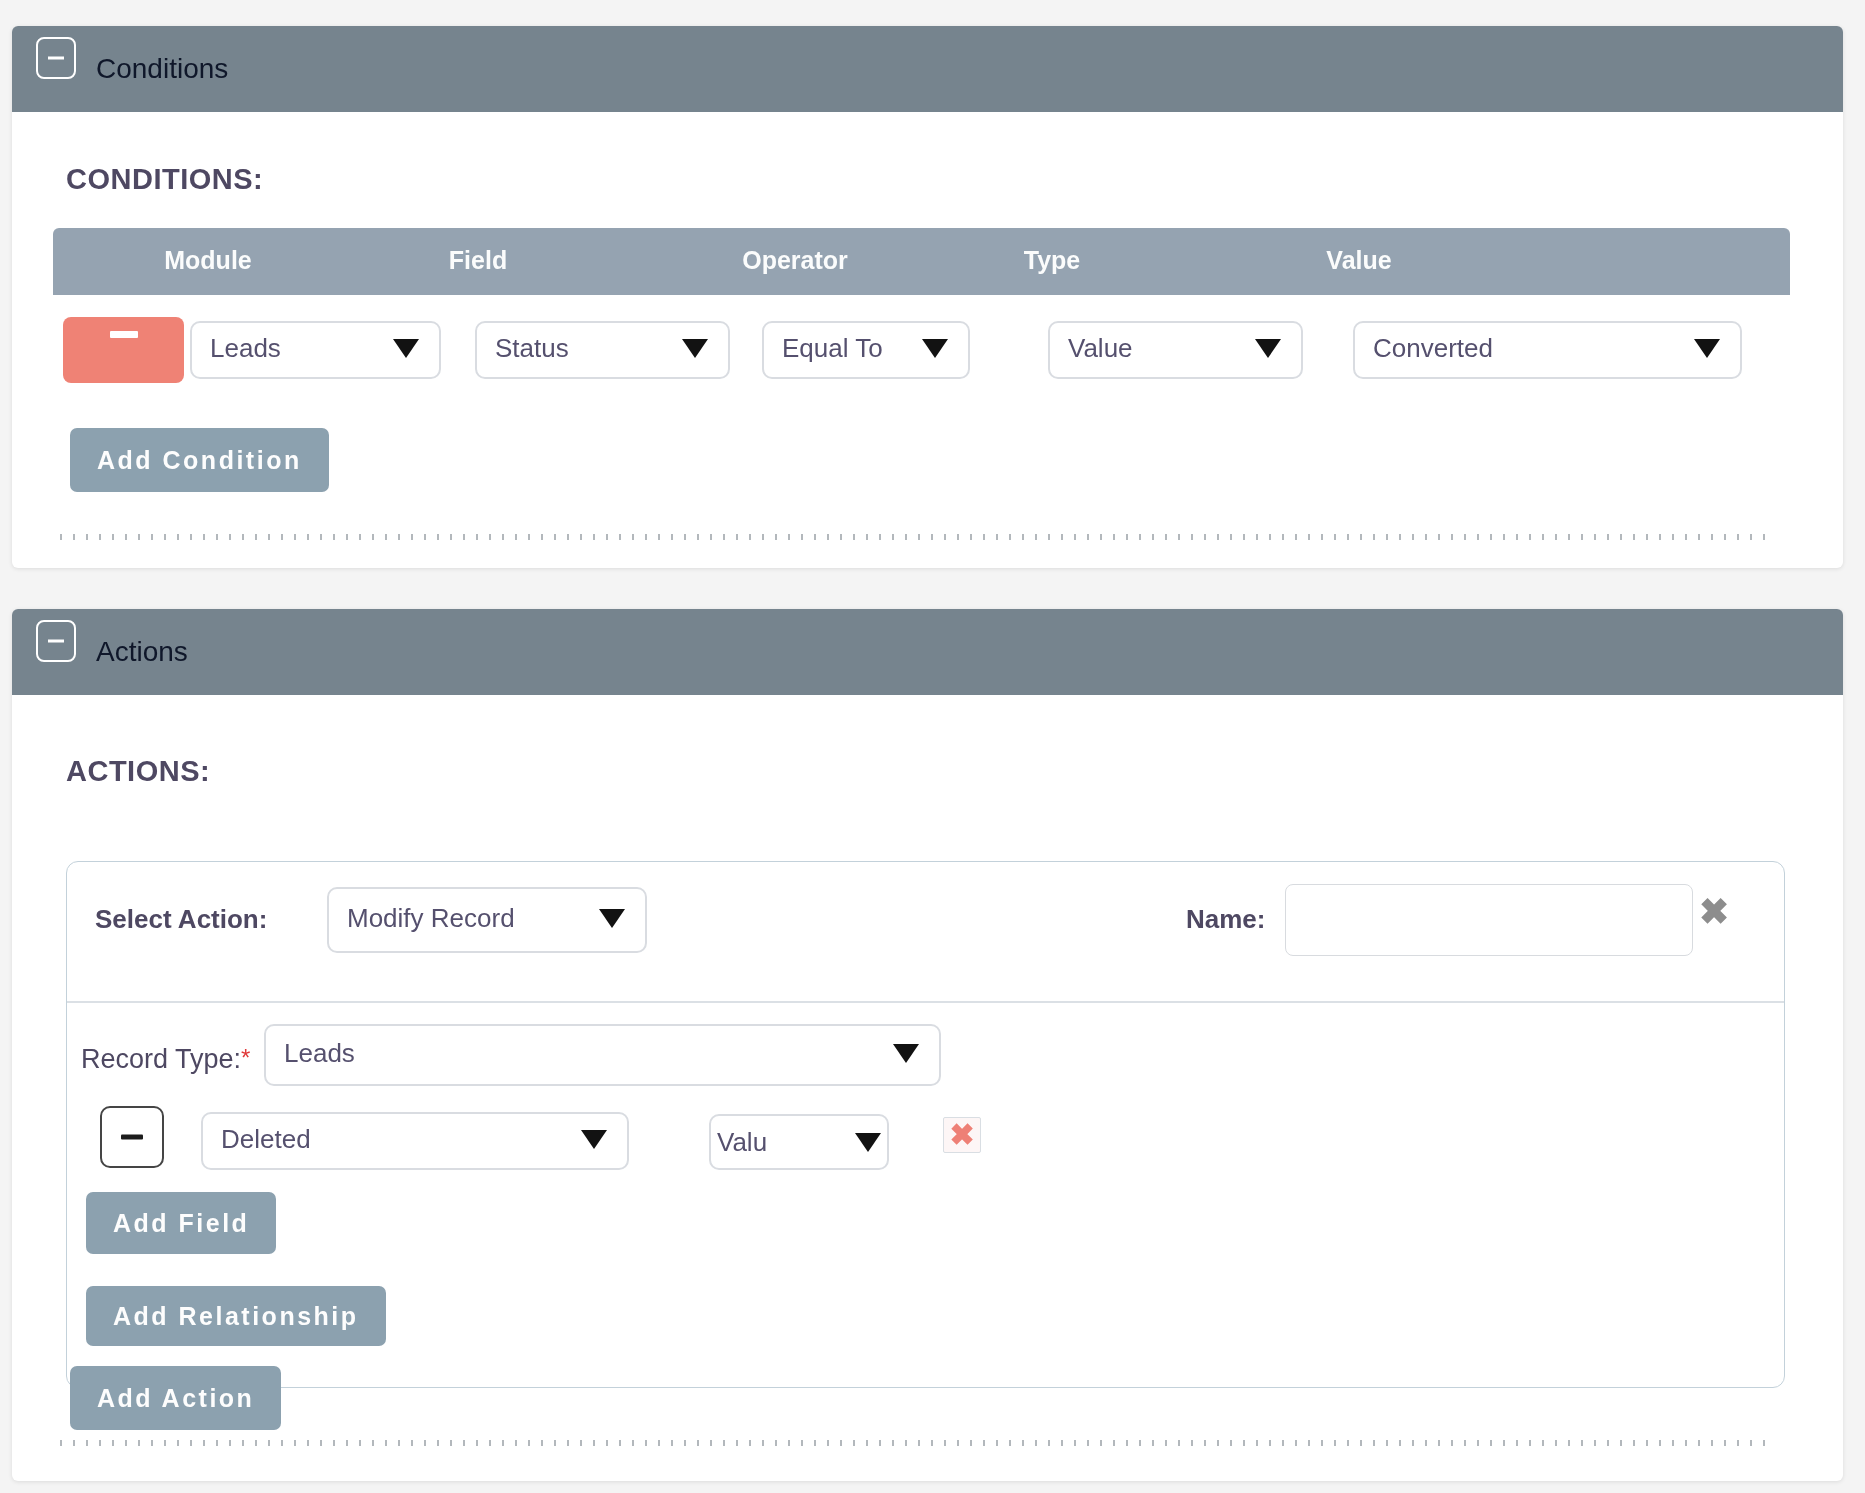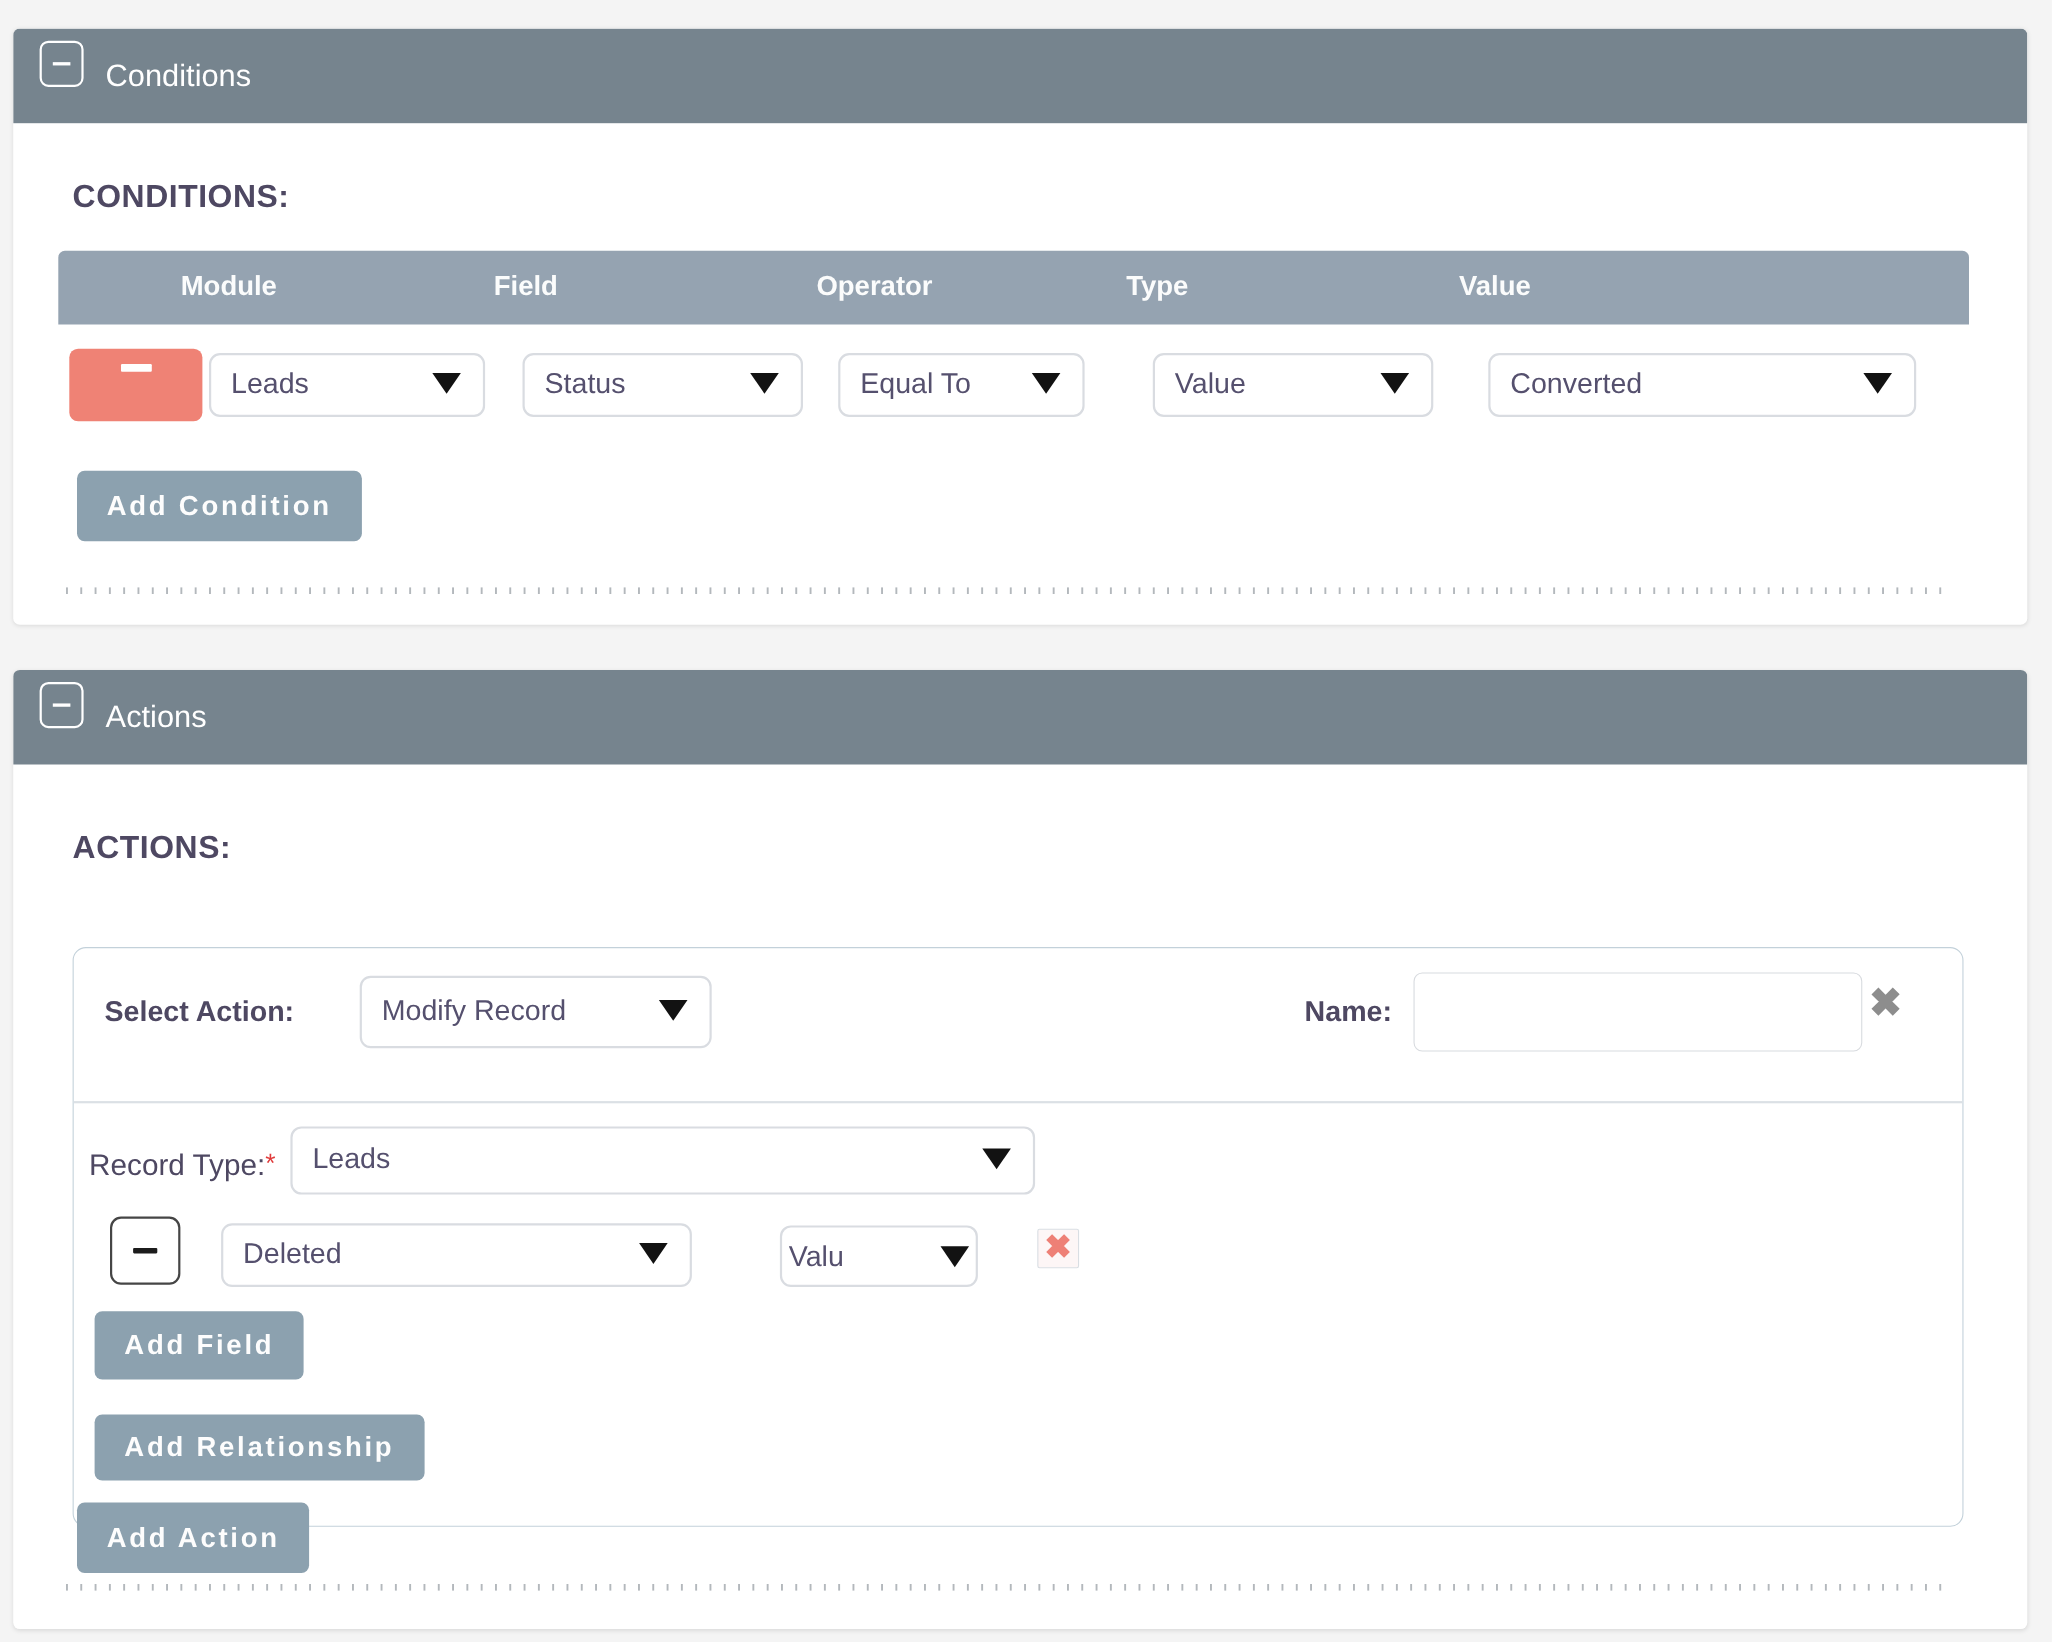--- a/index.html
+++ b/index.html
@@ -4,21 +4,21 @@
 <style>
   html,body{margin:0;padding:0;background:#f4f4f4;font-family:"Liberation Sans",sans-serif;}
   .stage{position:relative;width:1865px;height:1493px;background:#f4f4f4;overflow:hidden;}
   .panel{position:absolute;left:12px;width:1831px;background:#ffffff;border-radius:6px;
          box-shadow:0 1px 4px rgba(0,0,0,0.10);overflow:hidden;}
   .panel-header{position:absolute;left:0;top:0;width:100%;height:86px;background:#76848e;}
   .collapse-btn{position:absolute;left:24px;top:11px;width:40px;height:42px;border:2px solid #ffffff;
          border-radius:8px;background:transparent;box-sizing:border-box;cursor:pointer;}
   .collapse-btn .minus-bar{position:absolute;left:50%;top:50%;width:16px;height:3px;background:#ffffff;
          transform:translate(-50%,-50%);}
-  .panel-title{position:absolute;left:84px;top:0;height:86px;line-height:86px;color:#ffffff;font-size:28px;}
+  .panel-title{position:absolute;left:84px;top:0;height:86px;line-height:86px;color:#0f172a;font-size:28px;}
   .section-label{position:absolute;font-size:29px;font-weight:bold;color:#4e4862;letter-spacing:0.5px;}
   .table-header{position:absolute;background:#95a3b1;border-radius:6px 6px 0 0;}
   .th-label{position:absolute;top:50%;transform:translate(-50%,-54%);color:#fbfcfc;font-size:25px;font-weight:bold;}
   .dd{position:absolute;background:#ffffff;border:2px solid #d9dce1;border-radius:10px;box-sizing:border-box;
       display:flex;align-items:center;justify-content:space-between;padding:0 20px 4px 18px;cursor:pointer;}
   .dd-text{color:#55506e;font-size:26px;white-space:nowrap;overflow:hidden;}
   .caret{width:0;height:0;border-left:13px solid transparent;border-right:13px solid transparent;
          border-top:19px solid #121212;flex:none;margin-left:10px;}
   .btn{position:absolute;background:#8ca1af;border:none;border-radius:7px;color:#fdfdfd;font-weight:bold;
        font-size:25px;letter-spacing:2.5px;padding:0 27px;cursor:pointer;font-family:"Liberation Sans",sans-serif;}
@@ -73,21 +73,21 @@
       <div class="dd" style="left:178px;top:295px;width:251px;height:58px;">
         <span class="dd-text">Leads</span>
         <span class="caret"></span>
       </div>
 
       <div class="dd" style="left:463px;top:295px;width:255px;height:58px;">
         <span class="dd-text">Status</span>
         <span class="caret"></span>
       </div>
 
-      <div class="dd" style="left:750px;top:295px;width:224px;height:58px;">
+      <div class="dd" style="left:750px;top:295px;width:208px;height:58px;">
         <span class="dd-text">Equal To</span>
         <span class="caret"></span>
       </div>
 
       <div class="dd" style="left:1036px;top:295px;width:255px;height:58px;">
         <span class="dd-text">Value</span>
         <span class="caret"></span>
       </div>
 
       <div class="dd" style="left:1341px;top:295px;width:389px;height:58px;">

